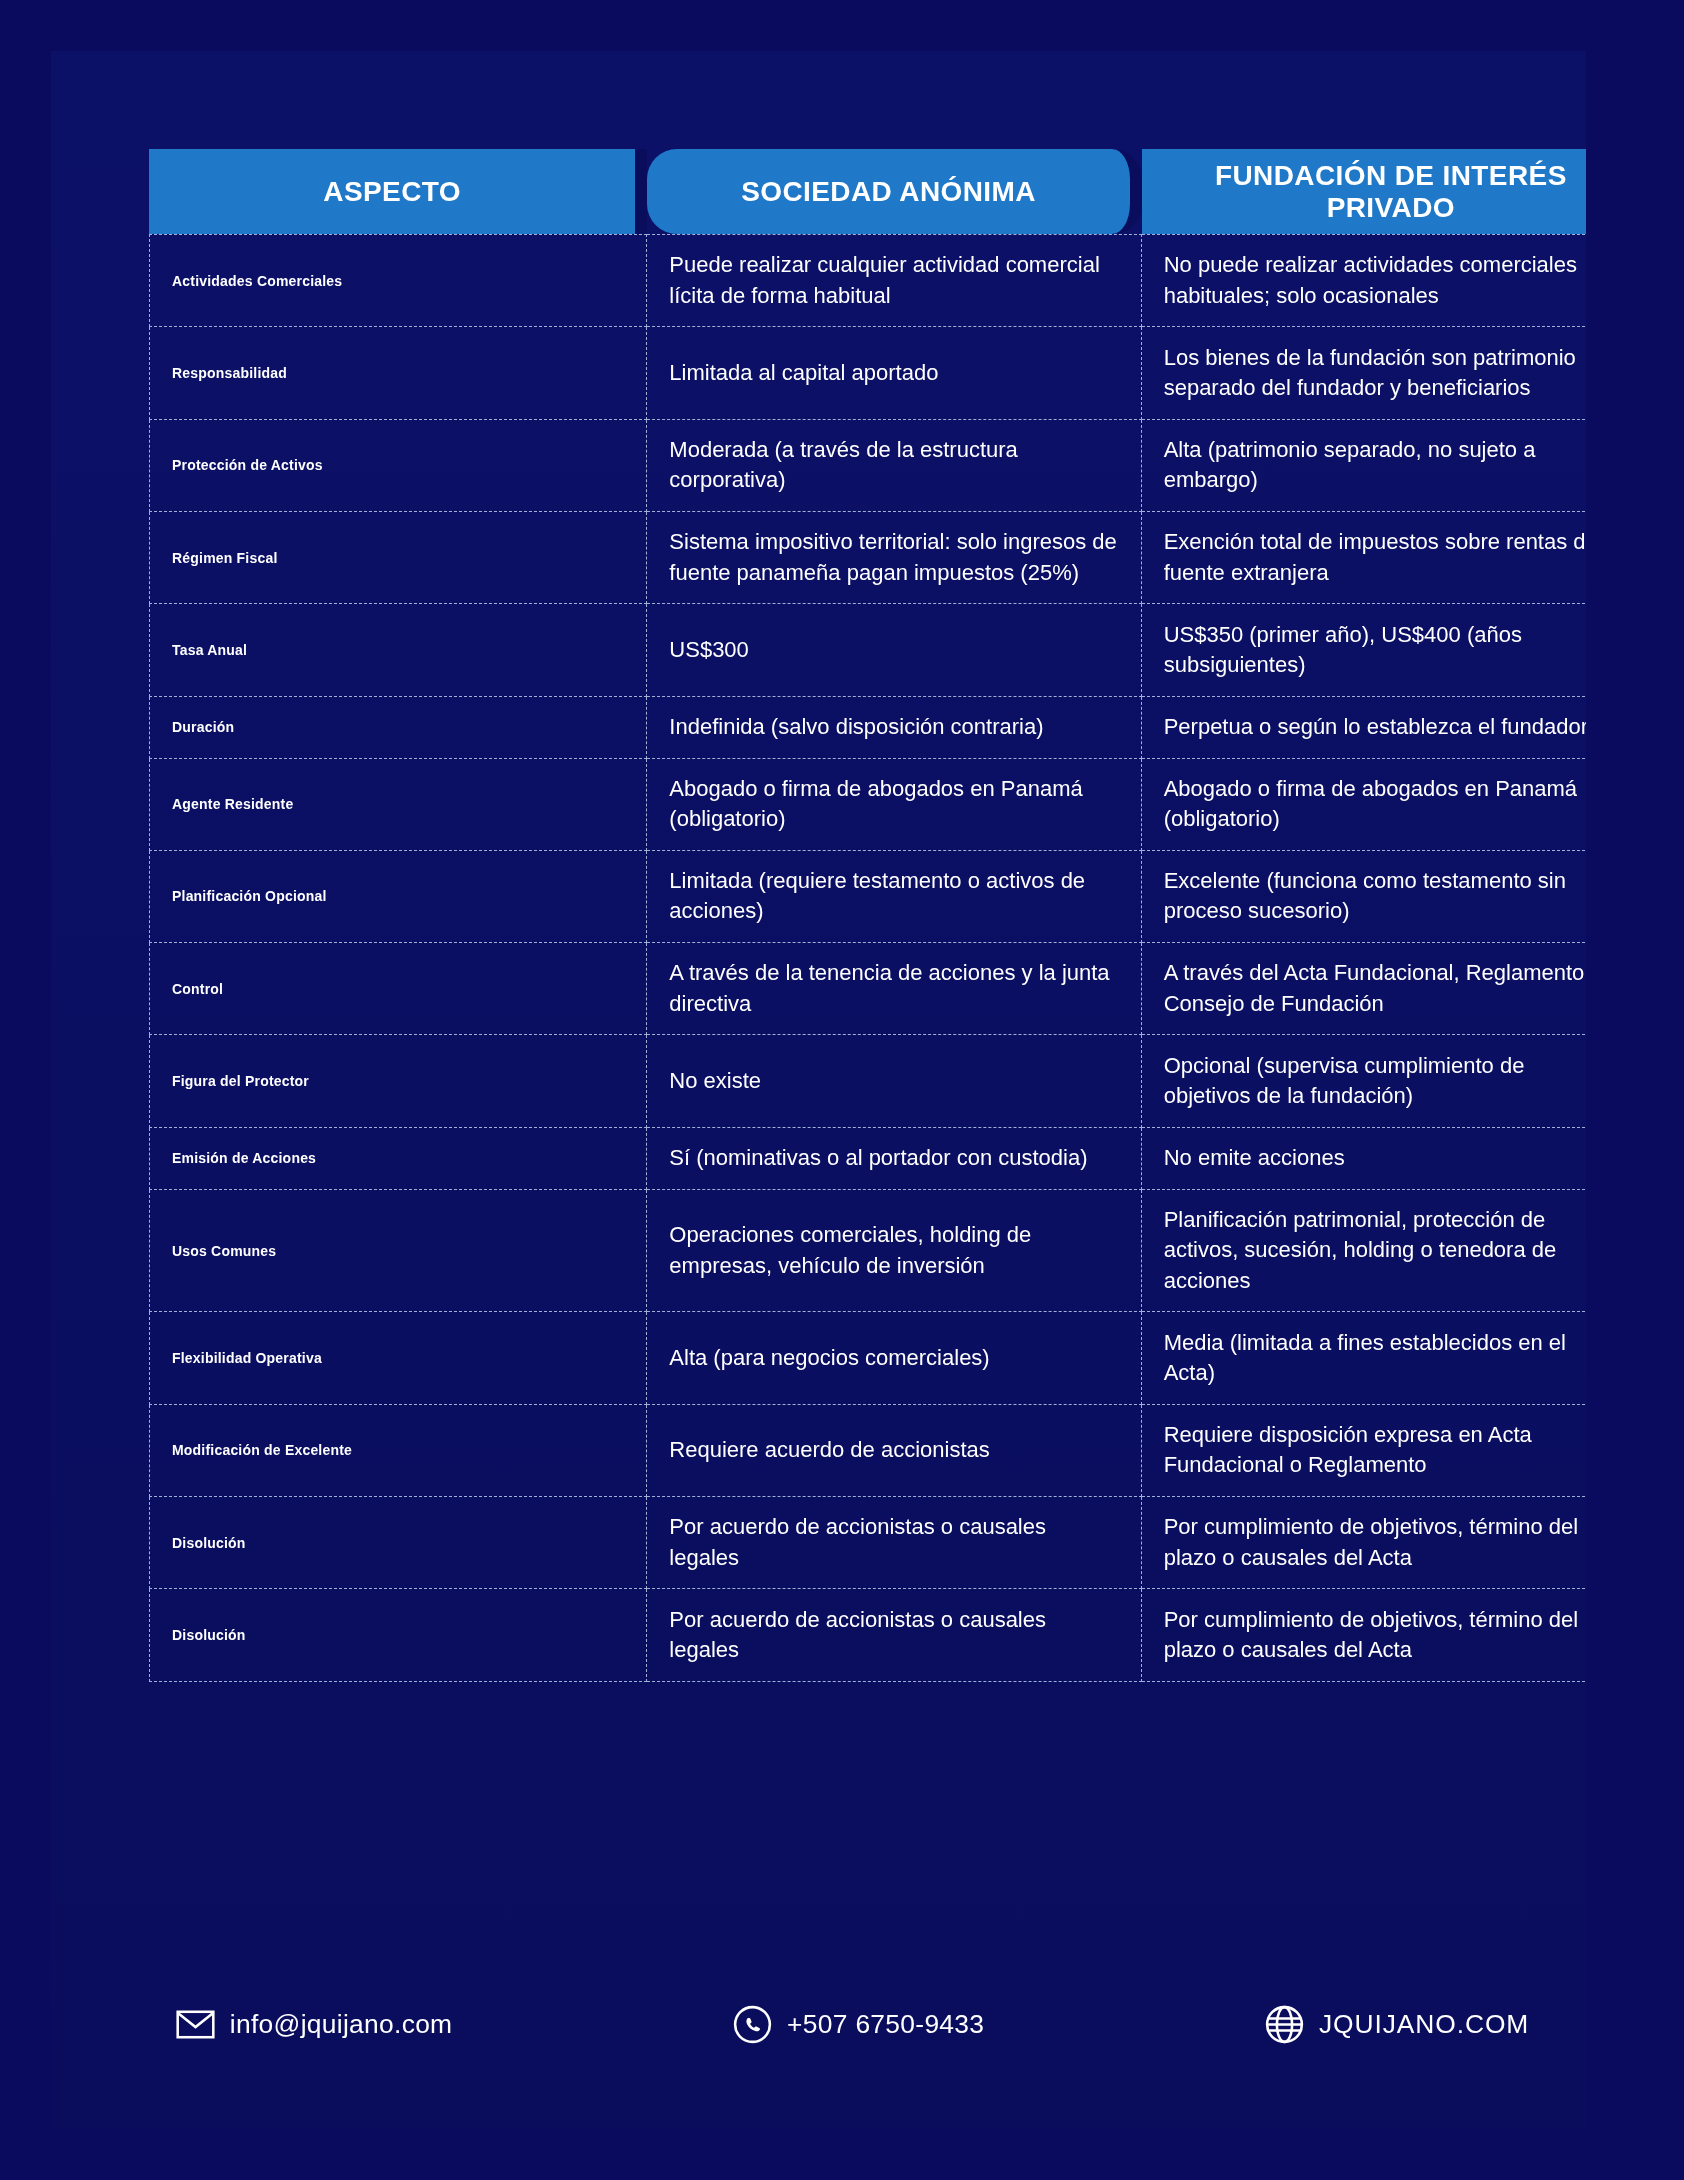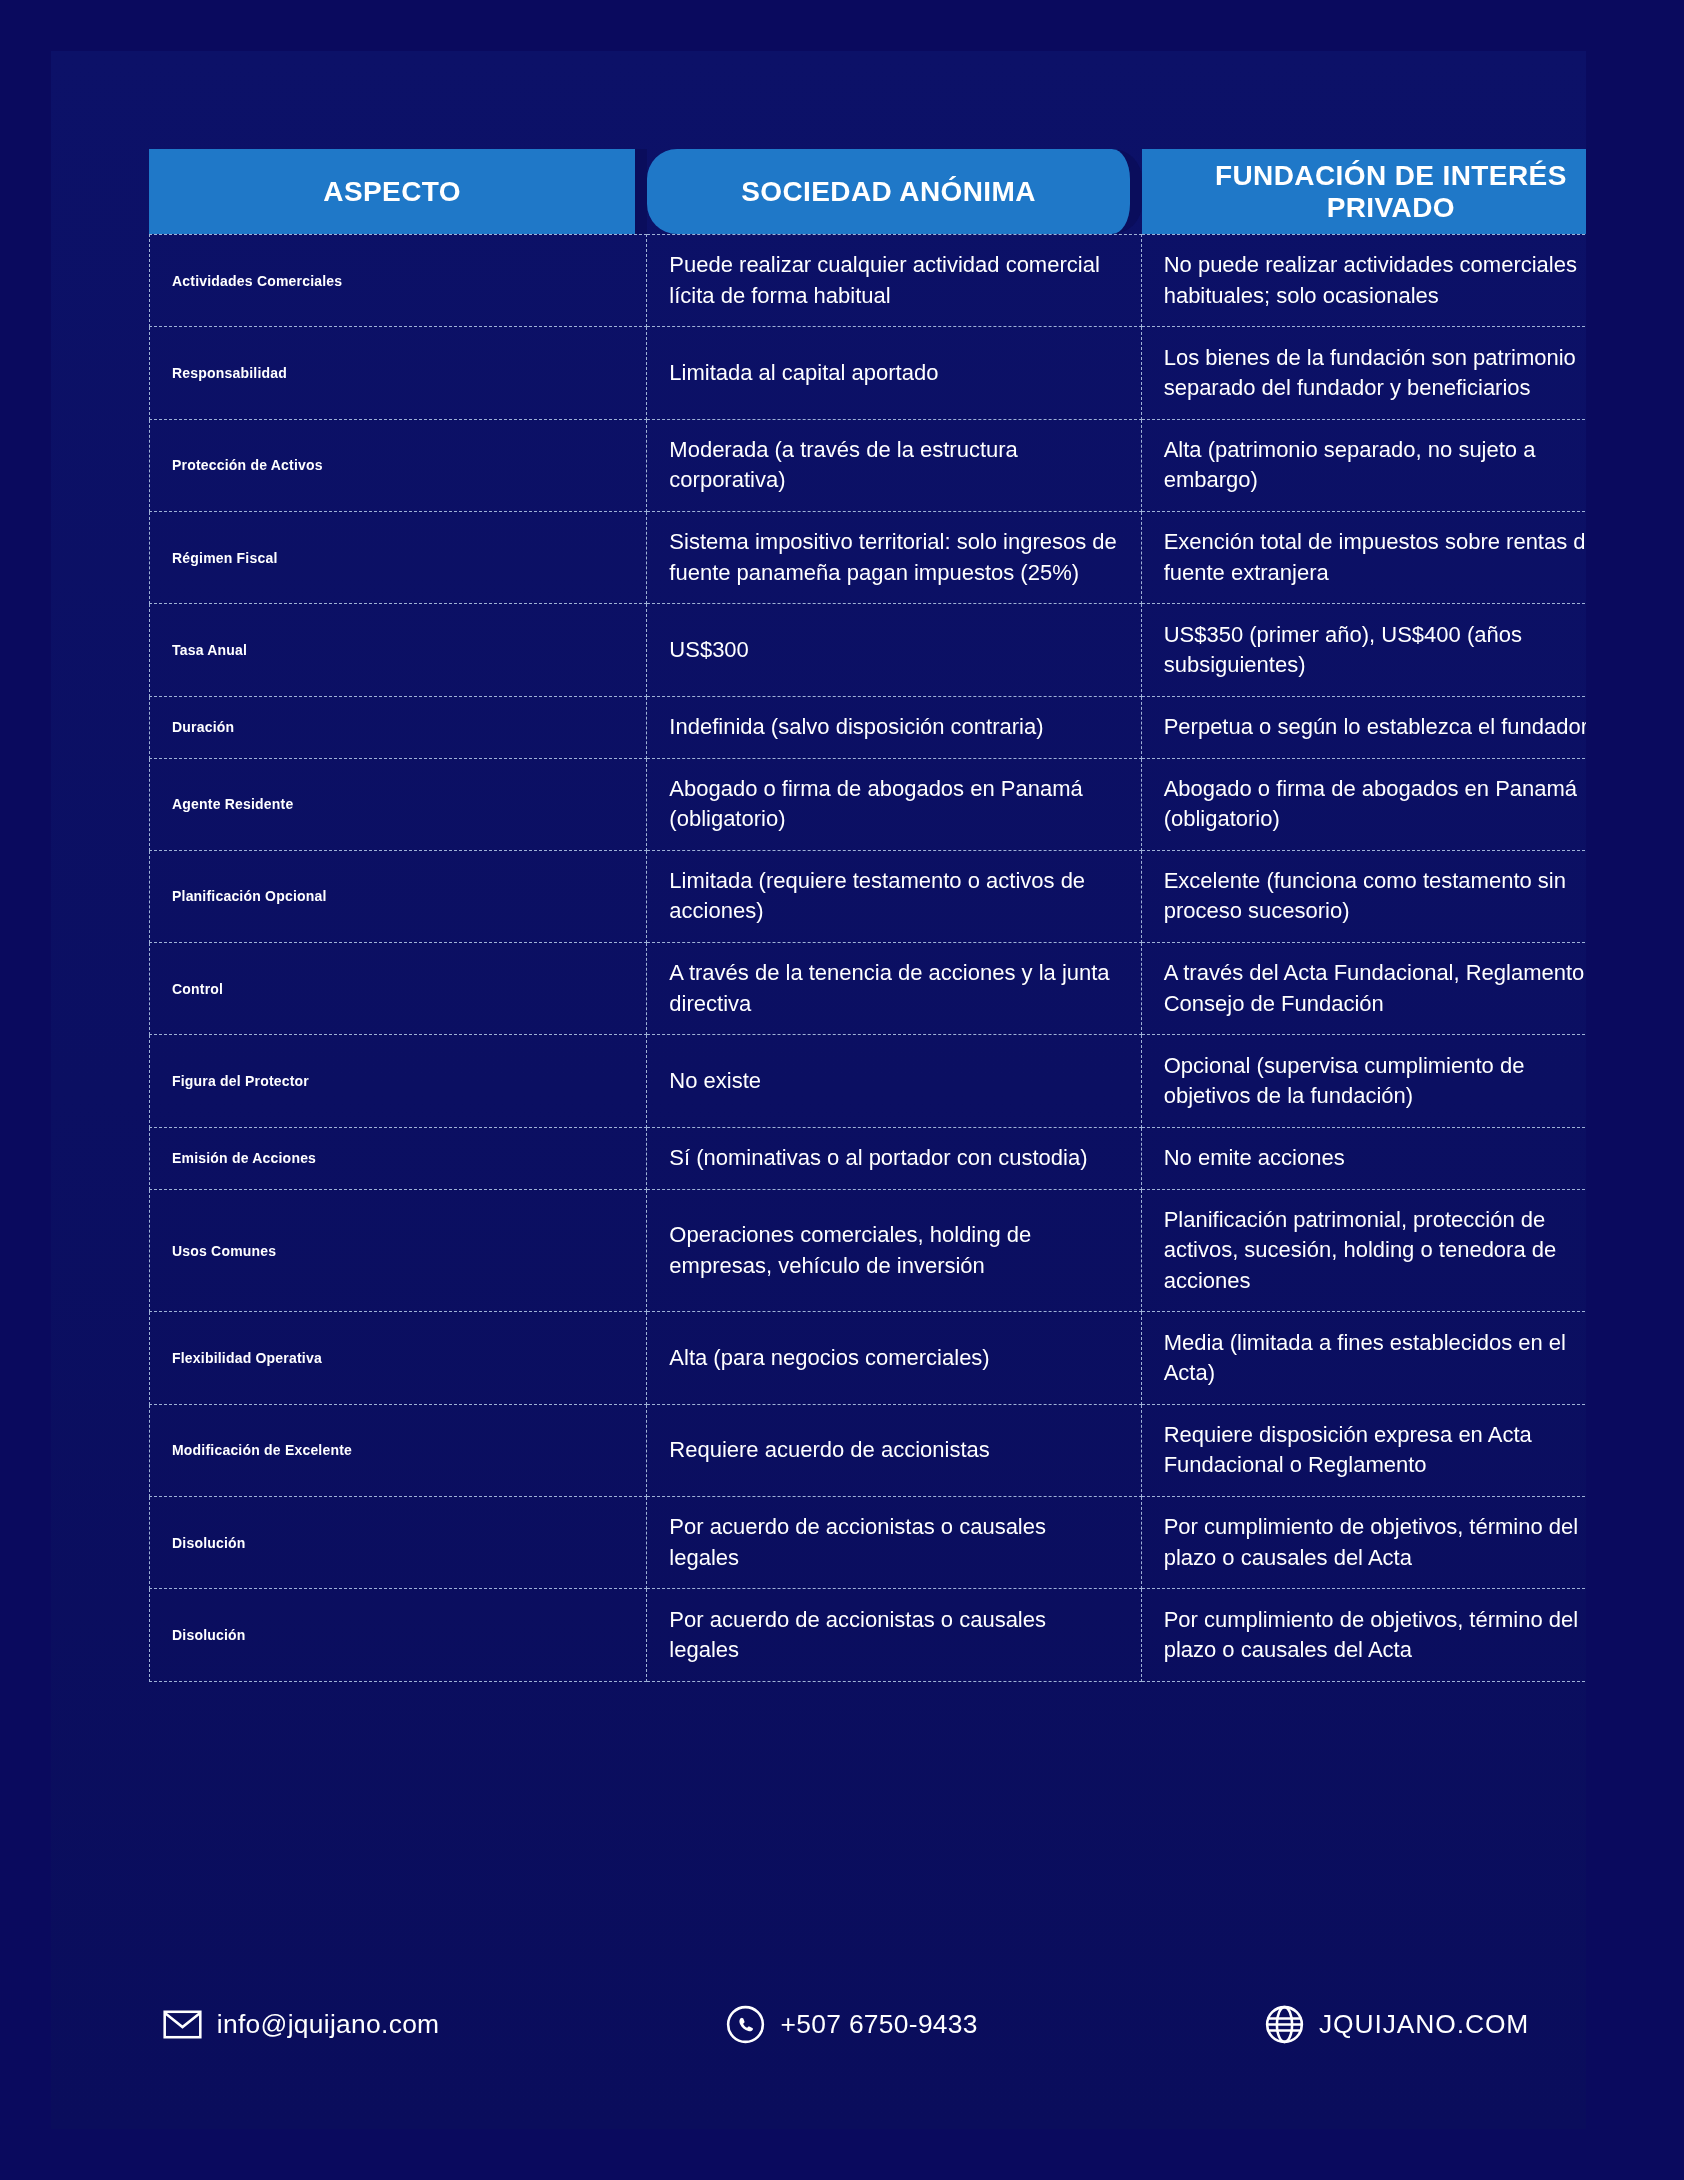--- a/index.html
+++ b/index.html
@@ -84,21 +84,21 @@
     font-size: 22px;
     line-height: 1.38;
     font-weight: normal;
   }
 
   tbody td.last { border-right: 1.7px dashed #9fb2d6; }
 
   
   .footer {
     position: absolute;
-    left: 103px;
+    left: 116px;
     right: 98px;
     bottom: 75px;
     height: 60px;
     display: flex;
     align-items: center;
     justify-content: space-between;
     color: #ffffff;
     gap: 16px;
   }
 

